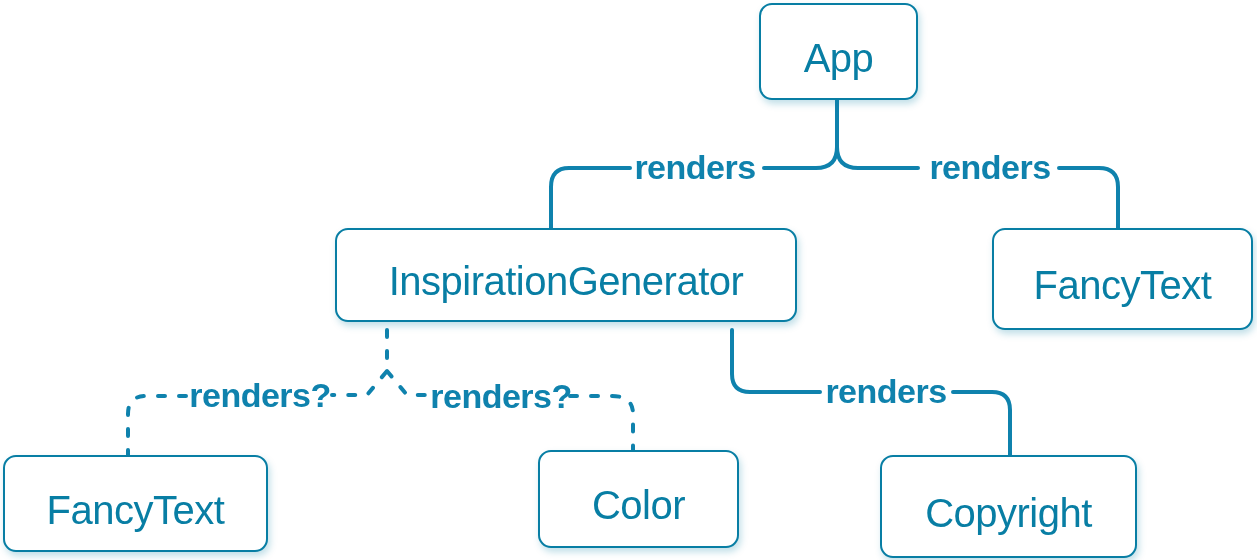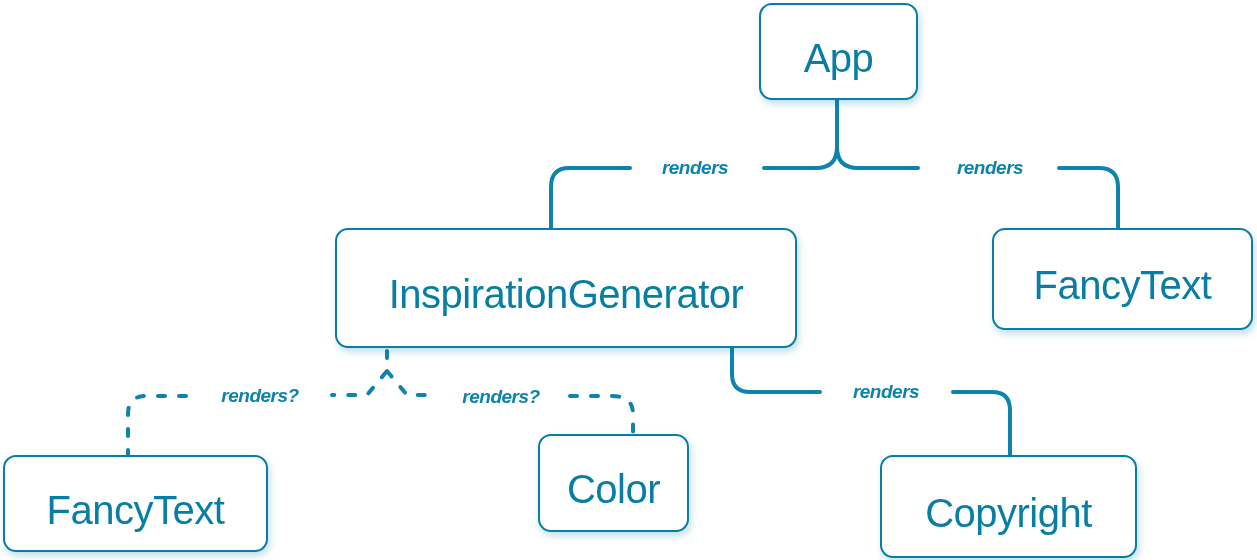--- a/index.html
+++ b/index.html
@@ -59,26 +59,25 @@
     font-size: 40px;
     font-weight: 500;
     letter-spacing: -0.5px;
     white-space: nowrap;
     margin-top: 13px;
   }
   .edge-label {
     position: absolute;
     transform: translate(-50%, -50%);
     color: var(--label-text);
-    font-size: 19px;
+    font-size: 34px;
     font-weight: 700;
     letter-spacing: -0.5px;
     white-space: nowrap;
     line-height: 1;
-    font-style: italic;
   }
 </style>
 </head>
 <body>
 
 <div class="canvas">
 
   <svg class="edge-layer" viewBox="0 0 1257 560" xmlns="http://www.w3.org/2000/svg">
 
     <path class="edge-solid" d="M 837 100 V 147 Q 837 168 816 168 H 764 M 630 168 H 569 Q 551 168 551 187 V 228"></path>
@@ -95,33 +94,33 @@
   <div class="edge-label" style="left:695px; top:167px;">renders</div>
   <div class="edge-label" style="left:990px; top:167px;">renders</div>
   <div class="edge-label" style="left:886px; top:391px;">renders</div>
   <div class="edge-label" style="left:260px; top:395px;">renders?</div>
   <div class="edge-label" style="left:501px; top:396px;">renders?</div>
 
   <div class="node" style="left:759px; top:3px; width:159px; height:97px;">
     <span class="node-label">App</span>
   </div>
 
-  <div class="node" style="left:335px; top:228px; width:462px; height:120px;">
+  <div class="node" style="left:335px; top:228px; width:462px; height:94px;">
     <span class="node-label">InspirationGenerator</span>
   </div>
 
   <div class="node" style="left:992px; top:228px; width:261px; height:102px;">
     <span class="node-label">FancyText</span>
   </div>
 
   <div class="node" style="left:3px; top:455px; width:265px; height:97px;">
     <span class="node-label">FancyText</span>
   </div>
 
-  <div class="node" style="left:538px; top:434px; width:151px; height:98px;">
+  <div class="node" style="left:538px; top:450px; width:201px; height:98px;">
     <span class="node-label">Color</span>
   </div>
 
   <div class="node" style="left:880px; top:455px; width:257px; height:103px;">
     <span class="node-label">Copyright</span>
   </div>
 
 </div>
 
 </body></html>

